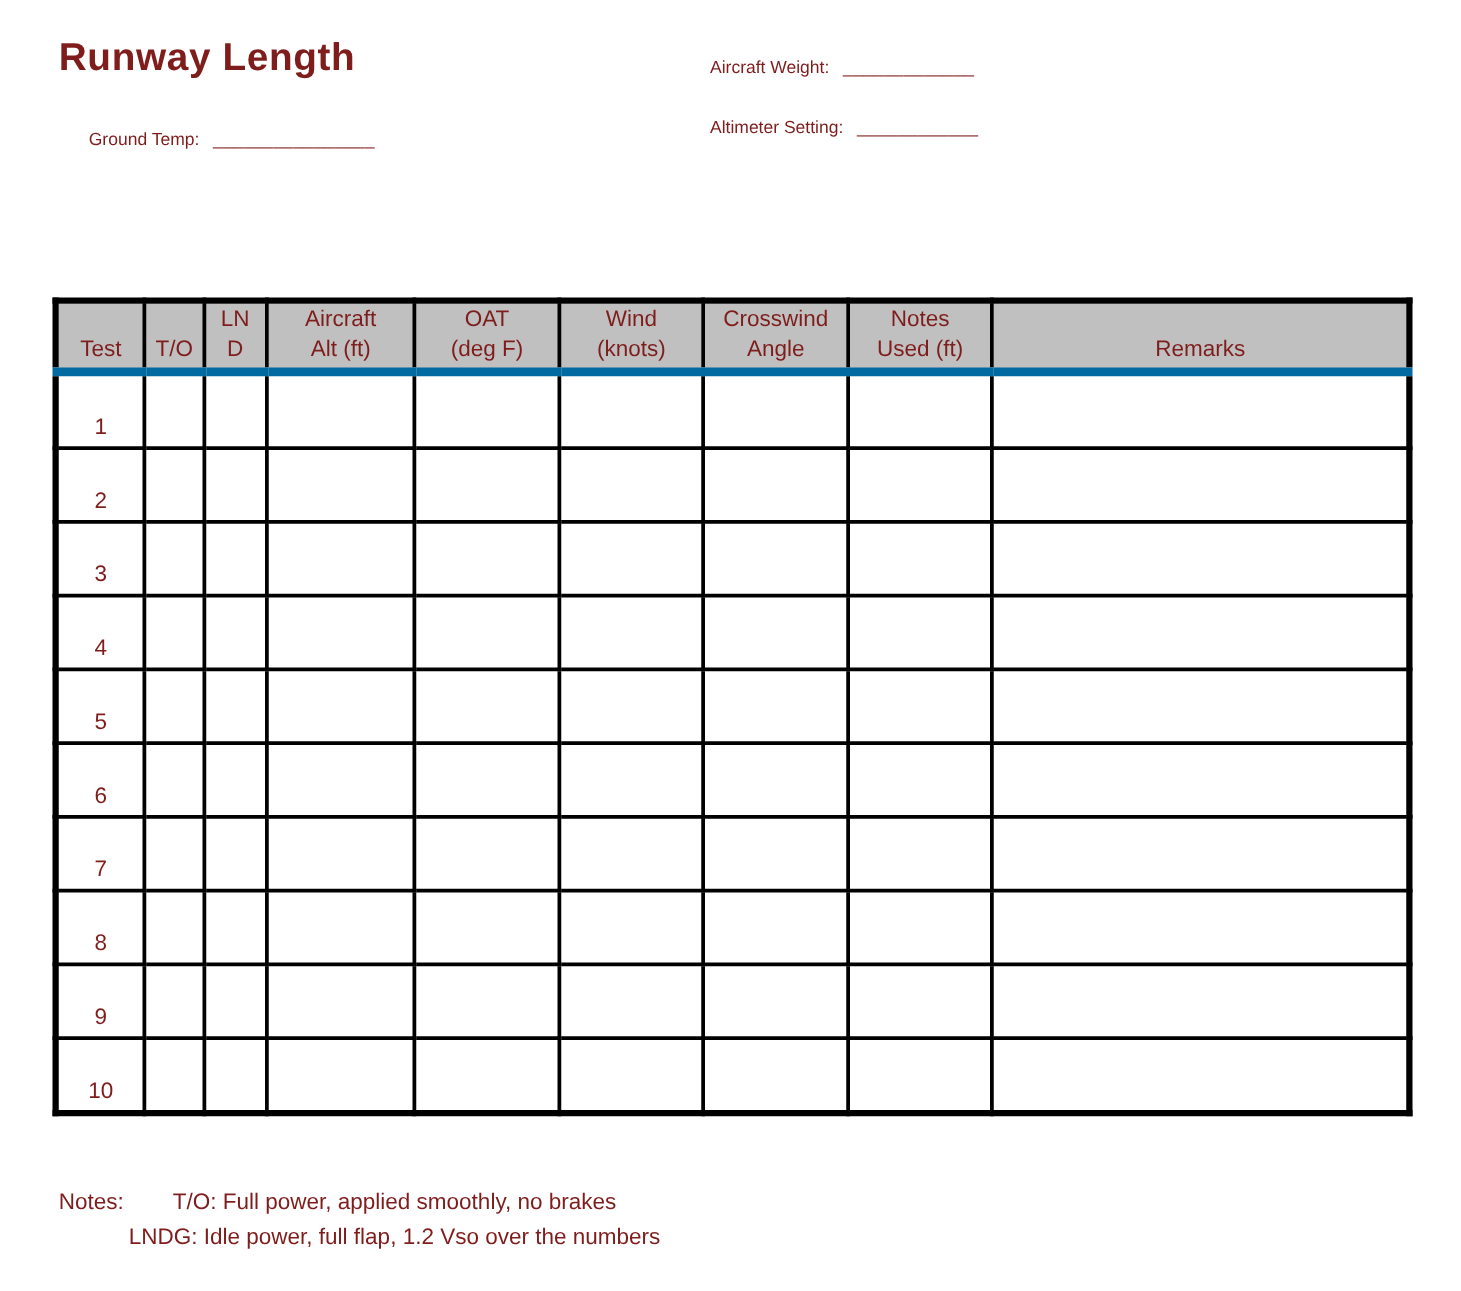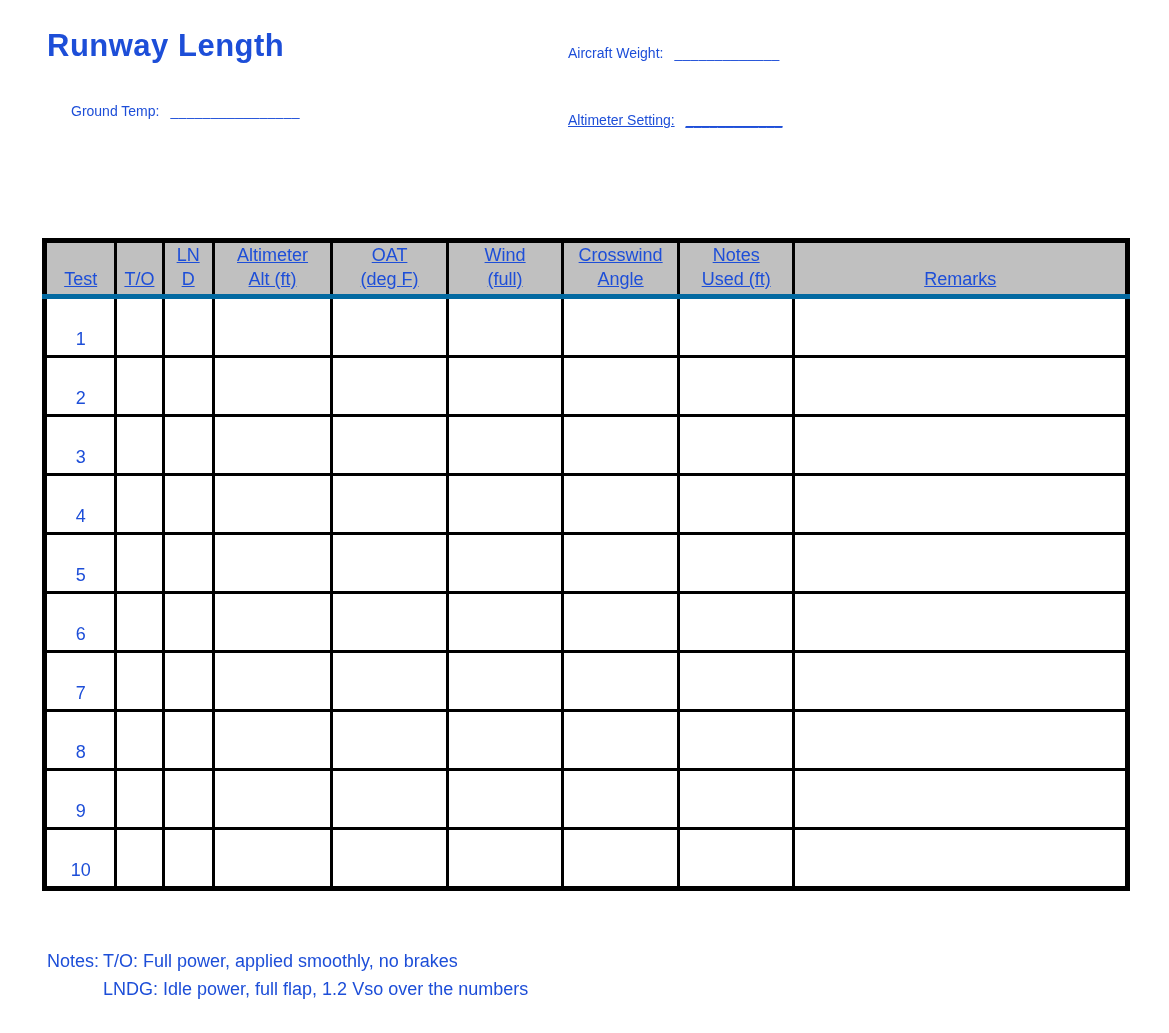--- a/index.html
+++ b/index.html
@@ -5,21 +5,21 @@
   html, body {
     margin: 0;
     padding: 0;
     background: #ffffff;
   }
   .page {
     position: relative;
     width: 1169px;
     height: 1033px;
     background: #ffffff;
-    color: #1d4ed8;
+    color: #7f1d1d;
     font-family: "Liberation Sans", sans-serif;
     overflow: hidden;
   }
   .page-title {
     position: absolute;
     left: 47px;
     top: 28px;
     font-size: 31px;
     font-weight: bold;
     letter-spacing: 0.5px;
@@ -29,21 +29,21 @@
     position: absolute;
     font-size: 14px;
     white-space: nowrap;
   }
   .field .blank {
     margin-left: 11px;
     letter-spacing: 0.3px;
   }
   .fld-aircraft-weight { left: 568px; top: 45px; }
   .fld-ground-temp     { left: 47px;  top: 103px; margin-left: 24px; }
-  .fld-altimeter       { left: 568px; top: 112px; text-decoration: underline; }
+  .fld-altimeter       { left: 568px; top: 93px; }
   .fld-wx              { left: 47px;  top: 159px; }
 
   table.log-table {
     position: absolute;
     left: 42px;
     top: 238px;
     width: 1088px;
     border-collapse: collapse;
     table-layout: fixed;
     border: 5px solid #000000;
@@ -53,41 +53,40 @@
     border: 3px solid #000000;
     text-align: center;
     vertical-align: bottom;
     font-size: 18px;
     font-weight: normal;
     padding: 0 2px 5px 2px;
     overflow: hidden;
   }
   table.log-table thead th {
     background: #c0c0c0;
-    border-bottom: 5px solid #0369a1;
+    border-bottom: 7px solid #0369a1;
     height: 47px;
     line-height: 24px;
     padding-bottom: 3px;
-    text-decoration: underline;
   }
   table.log-table thead th span { display: block; }
   table.log-table tbody td {
     height: 51px;
     background: #ffffff;
   }
   .notes {
     position: absolute;
     left: 47px;
     top: 947px;
     font-size: 18px;
     line-height: 28px;
     display: flex;
   }
   .notes .notes-label { width: 56px; flex: 0 0 56px; }
-  .notes .notes-lines div { white-space: nowrap; }
+  .notes .notes-lines div { white-space: nowrap; text-align: center; }
 </style>
 </head>
 <body>
 
 <div class="page">
 
   <div class="page-title">Runway Length</div>
 
   <div class="field fld-aircraft-weight">
     <span>Aircraft Weight:</span><span class="blank">_____________</span>
@@ -120,30 +119,30 @@
             <span>Test</span>
           </th>
         <th>
             <span>T/O</span>
           </th>
         <th>
             <span>LN</span>
             <span>D</span>
           </th>
         <th>
-            <span>Altimeter</span>
+            <span>Aircraft</span>
             <span>Alt (ft)</span>
           </th>
         <th>
             <span>OAT</span>
             <span>(deg F)</span>
           </th>
         <th>
             <span>Wind</span>
-            <span>(full)</span>
+            <span>(knots)</span>
           </th>
         <th>
             <span>Crosswind</span>
             <span>Angle</span>
           </th>
         <th>
             <span>Notes</span>
             <span>Used (ft)</span>
           </th>
         <th>

